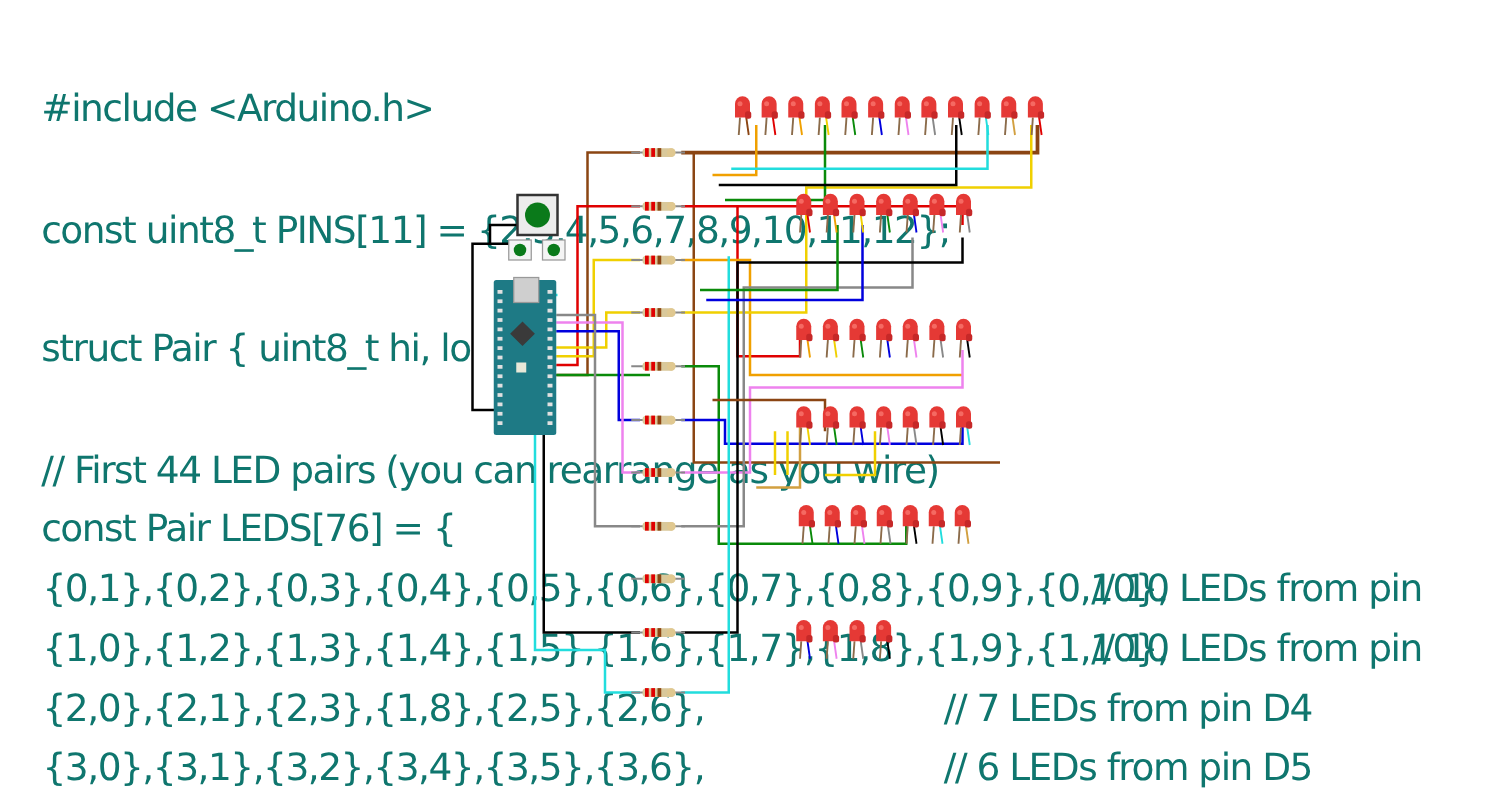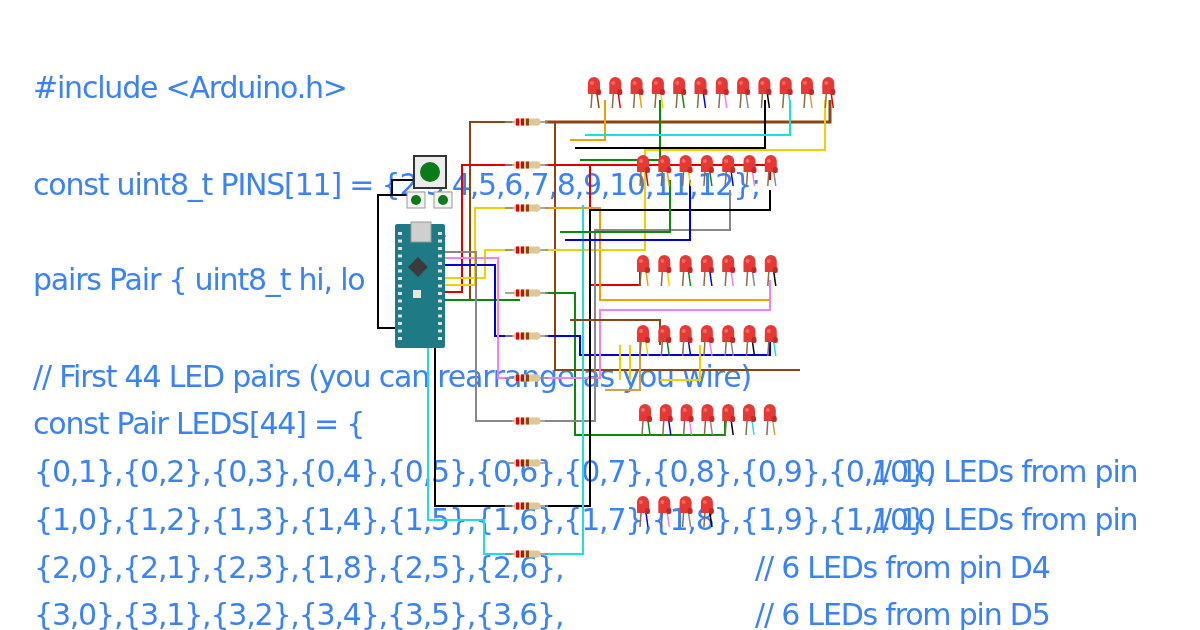--- a/index.html
+++ b/index.html
@@ -1,42 +1,42 @@
 <!DOCTYPE html>
 <html><head>
 <meta charset="utf-8">
 <style>
   html, body { margin: 0; padding: 0; }
   body { width: 1200px; height: 630px; background: #ffffff; position: relative; overflow: hidden; }
   .code {
     position: absolute; left: 0; top: 0; width: 1200px; height: 630px;
-    font-family: "DejaVu Sans", sans-serif; color: #3b82f6; font-size: 30px;
+    font-family: "DejaVu Sans", sans-serif; color: #0f766e; font-size: 30px;
     letter-spacing: -1.2px; white-space: pre;
   }
   .code .ln { position: absolute; left: 33px; line-height: 36px; }
   .code .ln.ind { left: 34px; }
   .code .cm { position: absolute; line-height: 36px; }
   svg#circuit { position: absolute; left: 0; top: 0; }
 </style>
 </head>
 <body>
 
 <div class="code">
   <div class="ln" style="top:70px">#include &lt;Arduino.h&gt;</div>
   <div class="ln" style="top:167px">const uint8_t PINS[11] = {2,3,4,5,6,7,8,9,10,11,12};</div>
-  <div class="ln" style="top:262px">pairs Pair { uint8_t hi, lo</div>
+  <div class="ln" style="top:262px">struct Pair { uint8_t hi, lo</div>
   <div class="ln" style="top:359px">// First 44 LED pairs (you can rearrange as you wire)</div>
-  <div class="ln" style="top:406px">const Pair LEDS[44] = {</div>
+  <div class="ln" style="top:406px">const Pair LEDS[76] = {</div>
   <div class="ln ind" style="top:454px">{0,1},{0,2},{0,3},{0,4},{0,5},{0,6},{0,7},{0,8},{0,9},{0,10},</div>
   <div class="ln ind" style="top:502px">{1,0},{1,2},{1,3},{1,4},{1,5},{1,6},{1,7},{1,8},{1,9},{1,10},</div>
   <div class="ln ind" style="top:550px">{2,0},{2,1},{2,3},{1,8},{2,5},{2,6},</div>
   <div class="ln ind" style="top:597px">{3,0},{3,1},{3,2},{3,4},{3,5},{3,6},</div>
   <div class="cm" style="left:873px;top:454px">// 10 LEDs from pin</div>
   <div class="cm" style="left:873px;top:502px">// 10 LEDs from pin</div>
-  <div class="cm" style="left:755px;top:550px">// 6 LEDs from pin D4</div>
+  <div class="cm" style="left:755px;top:550px">// 7 LEDs from pin D4</div>
   <div class="cm" style="left:755px;top:597px">// 6 LEDs from pin D5</div>
 </div>
 
 <svg id="circuit" width="1200" height="630">
   <g id="wires">
       <path d="M445 300 H470 V122 H512" stroke="#8b4513" stroke-width="2" fill="none"></path>
       <path d="M445 292 H462 V165 H512" stroke="#e00000" stroke-width="2" fill="none"></path>
       <path d="M445 285 H475 V208 H512" stroke="#f0d000" stroke-width="2" fill="none"></path>
       <path d="M445 278 H485 V250 H512" stroke="#f0d000" stroke-width="2" fill="none"></path>
       <path d="M445 300 H520" stroke="#0a8a0a" stroke-width="2" fill="none"></path>

